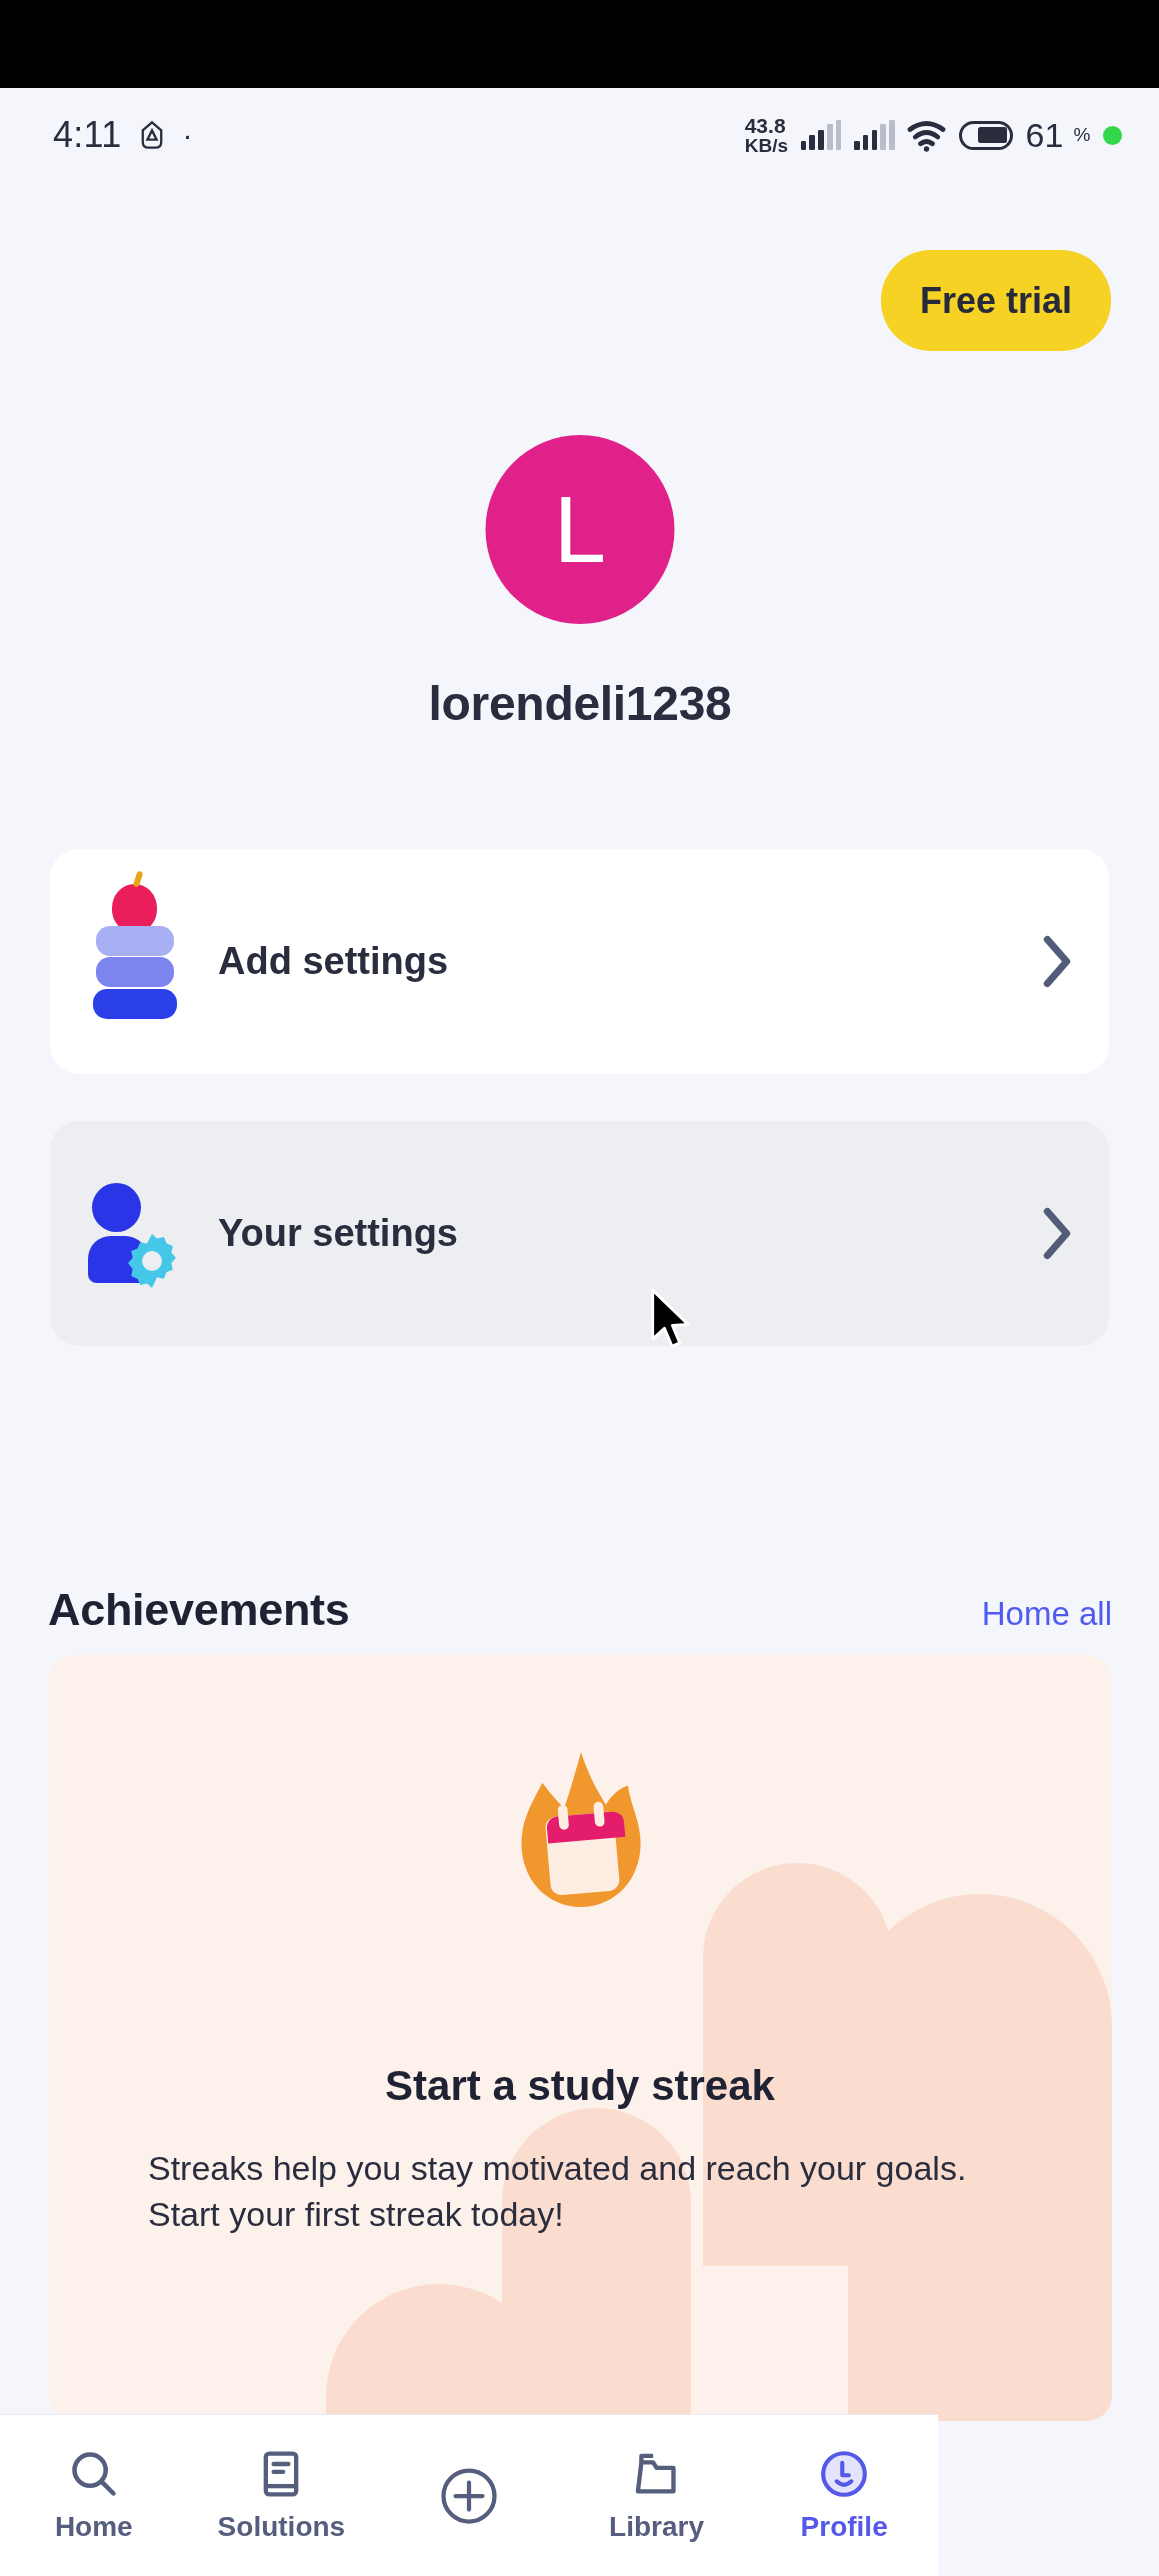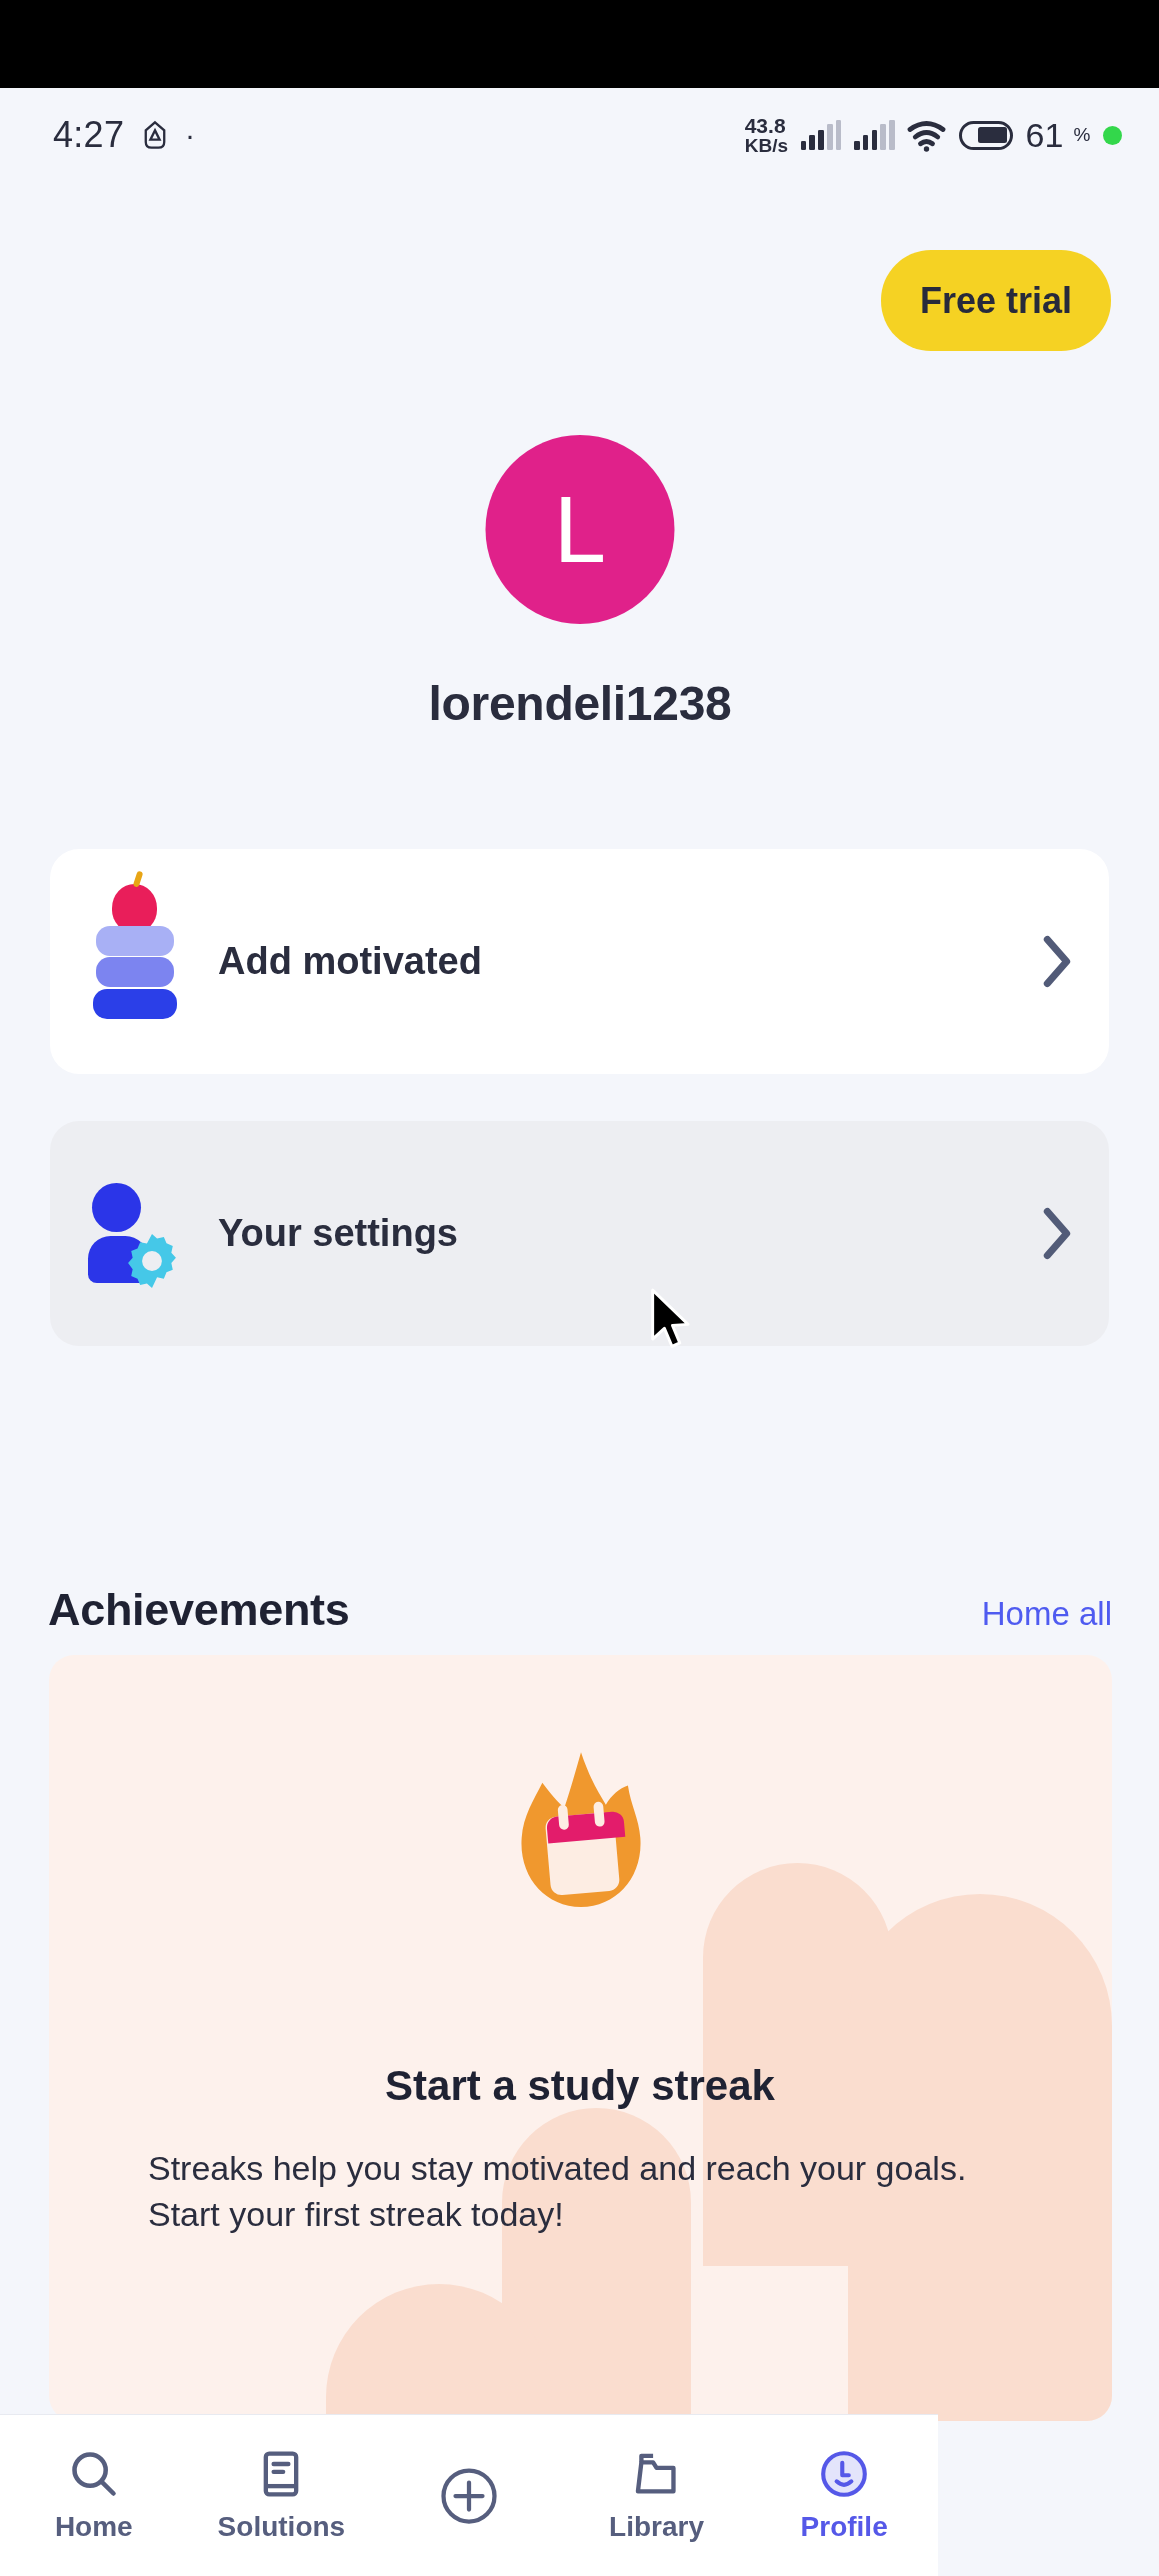--- a/index.html
+++ b/index.html
@@ -204,21 +204,21 @@
 </style>
 </head>
 <body>
 
 <div class="phone">
 
   <div class="notch-band"></div>
 
   <div class="status-bar">
     <div class="status-left">
-      <span class="status-time">4:27</span>
+      <span class="status-time">4:11</span>
       <svg width="28" height="30" viewBox="0 0 24 26">
         <path d="M12 2 L20 9 L20 19 Q20 24 15 24 L9 24 Q4 24 4 19 L4 9 Z" fill="none" stroke="#2A2D3E" stroke-width="2"></path>
         <path d="M12 9 L16 17 L8 17 Z" fill="none" stroke="#2A2D3E" stroke-width="2"></path>
       </svg>
       <span style="font-size:30px;color:#2A2D3E;">·</span>
     </div>
 
     <div class="status-right">
       <div class="netspeed">
         <span class="n1">43.8</span>
@@ -258,21 +258,21 @@
   <div class="avatar">L</div>
   <div class="username">lorendeli1238</div>
 
   <div class="card-row add">
     <div class="row-icon">
       <div class="apple"></div>
       <div class="bk bk3"></div>
       <div class="bk bk2"></div>
       <div class="bk bk1"></div>
     </div>
-    <div class="row-label">Add motivated</div>
+    <div class="row-label">Add settings</div>
     <svg class="chev" viewBox="0 0 24 40">
       <path d="M5 4 L19 20 L5 36" fill="none" stroke="#525B78" stroke-width="5.2" stroke-linecap="round" stroke-linejoin="round"></path>
     </svg>
   </div>
 
   <div class="card-row settings">
     <div class="row-icon">
       <div class="p-head"></div>
       <div class="p-body"></div>
       <svg class="gear" viewBox="0 0 24 24">

